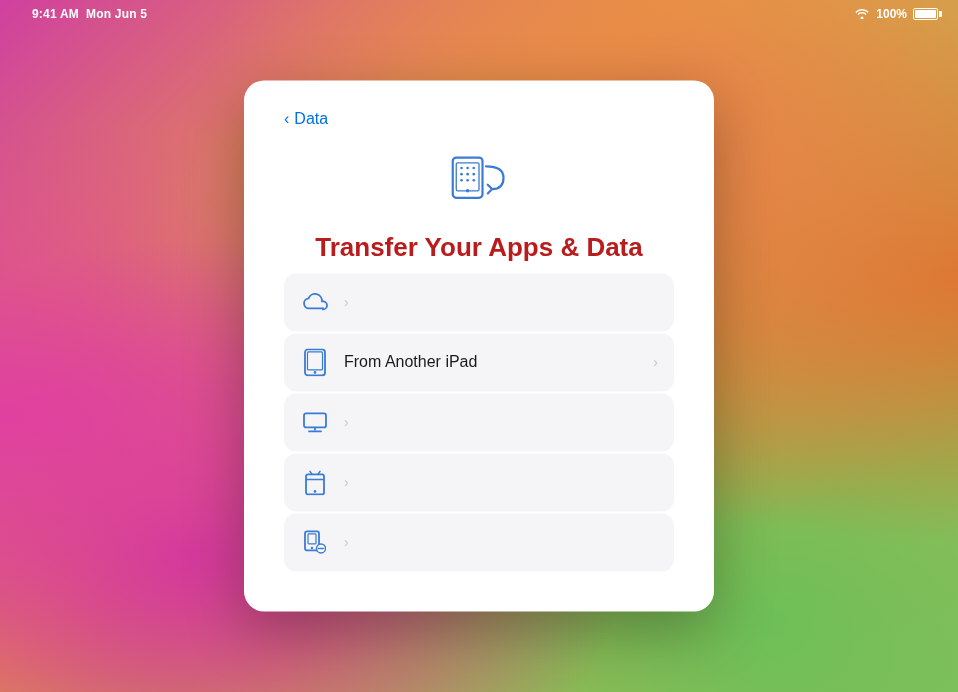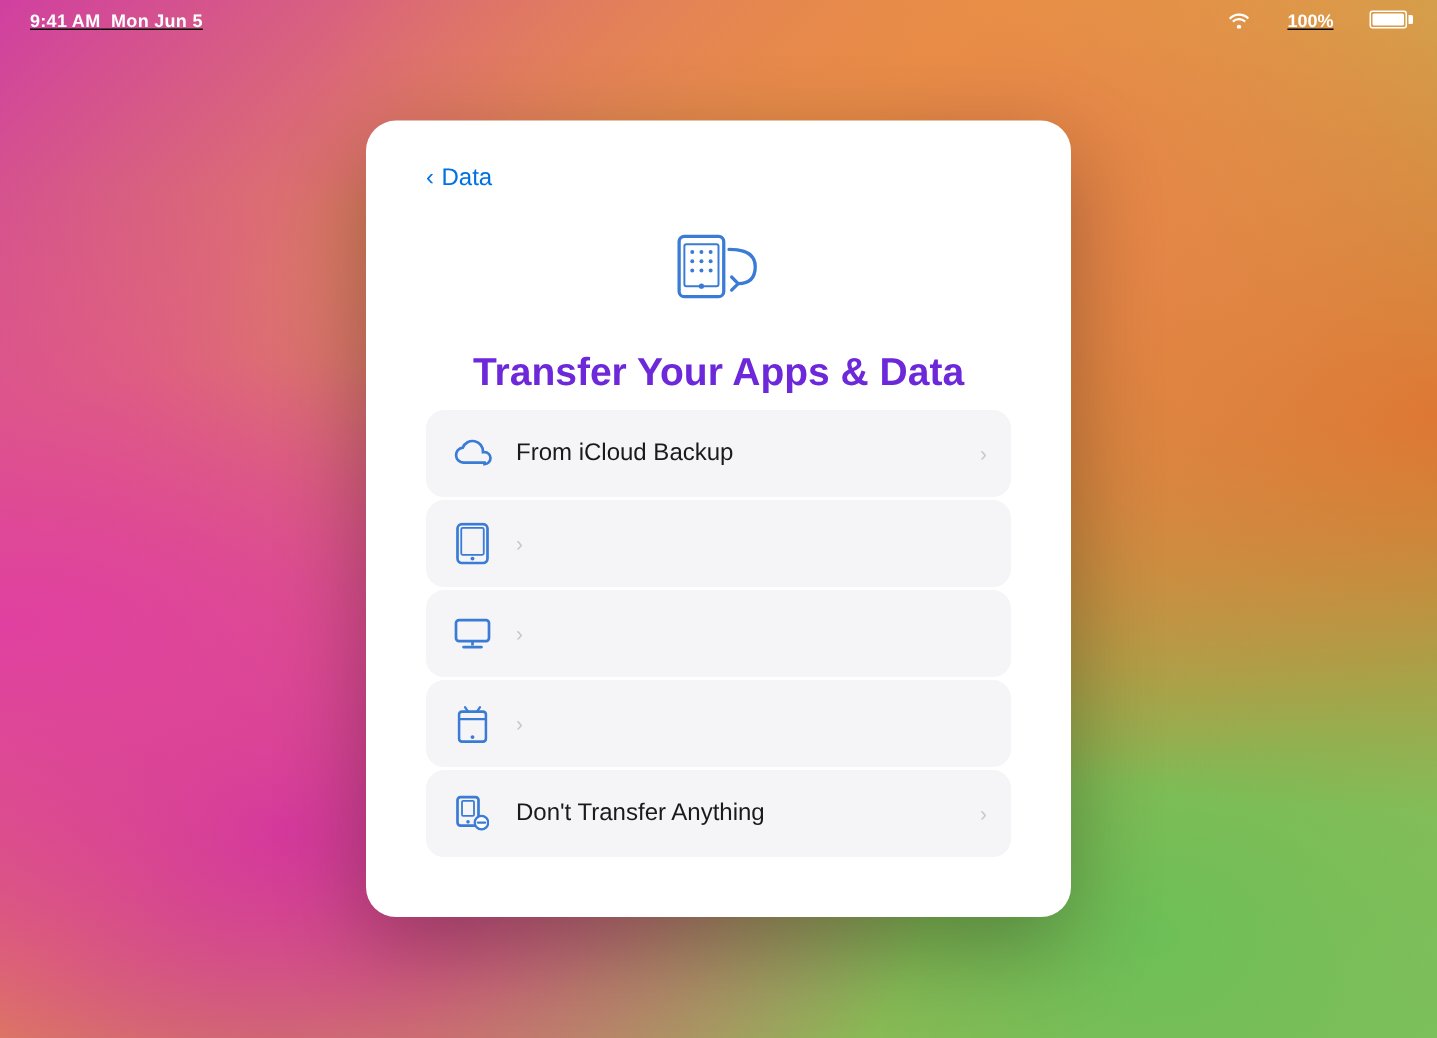--- a/index.html
+++ b/index.html
@@ -22,42 +22,41 @@
         radial-gradient(ellipse at 100% 40%, #d9722a 0%, transparent 45%),
         radial-gradient(ellipse at 80% 90%, #6dbf57 0%, transparent 45%),
         radial-gradient(ellipse at 50% 50%, #c4a83c 0%, transparent 60%),
         linear-gradient(135deg, #d040a0 0%, #e8a040 40%, #90c060 100%);
     }
 
     
     .status-bar {
       position: absolute;
       top: 0;
-      left: 0;
+      left: 12px;
       right: 0;
       height: 28px;
       display: flex;
       align-items: center;
       justify-content: space-between;
       padding: 0 20px;
       z-index: 10;
-      text-decoration: underline;
     }
 
     .status-bar-left {
       font-size: 12px;
       font-weight: 600;
       color: #fff;
       letter-spacing: 0.2px;
     }
 
     .status-bar-right {
       display: flex;
-      align-items: flex-start;
-      gap: 24px;
+      align-items: center;
+      gap: 6px;
     }
 
     .wifi-icon {
       color: #fff;
       font-size: 12px;
     }
 
     .battery-text {
       font-size: 12px;
       font-weight: 600;
@@ -136,21 +135,21 @@
 
     .transfer-icon-svg {
       width: 70px;
       height: 70px;
     }
 
     .title {
       font-size: 26px;
       font-weight: 700;
       text-align: center;
-      color: #6d28d9;
+      color: #b91c1c;
       margin-bottom: 10px;
       line-height: 1.2;
     }
 
     .subtitle {
       font-size: 14px;
       color: #555;
       text-align: center;
       line-height: 1.5;
       margin-bottom: 24px;
@@ -256,32 +255,32 @@
 
 
   <div class="options-list">
 
     <div class="option-item">
       <div class="option-icon">
         <svg width="26" height="20" viewBox="0 0 26 20" fill="none">
           <path d="M21 16H7a5 5 0 0 1-.5-9.97A7 7 0 0 1 20 9h1a4 4 0 0 1 0 8z" fill="none" stroke="#3a7bd5" stroke-width="1.8"></path>
         </svg>
       </div>
-      <span class="option-label">From iCloud Backup</span>
       <span class="option-chevron">›</span>
     </div>
 
     <div class="option-item">
       <div class="option-icon">
         <svg width="22" height="28" viewBox="0 0 22 28" fill="none">
           <rect x="1" y="1" width="20" height="26" rx="3" fill="none" stroke="#3a7bd5" stroke-width="1.8"></rect>
           <rect x="3.5" y="3.5" width="15" height="18" rx="1" fill="none" stroke="#3a7bd5" stroke-width="1.2"></rect>
           <circle cx="11" cy="24" r="1.3" fill="#3a7bd5"></circle>
         </svg>
       </div>
+      <span class="option-label">From Another iPad</span>
       <span class="option-chevron">›</span>
     </div>
 
     <div class="option-item">
       <div class="option-icon">
         <svg width="28" height="22" viewBox="0 0 28 22" fill="none">
           <rect x="3" y="2" width="22" height="14" rx="2" fill="none" stroke="#3a7bd5" stroke-width="1.8"></rect>
           <line x1="14" y1="16" x2="14" y2="19" stroke="#3a7bd5" stroke-width="1.8"></line>
           <line x1="8" y1="20" x2="20" y2="20" stroke="#3a7bd5" stroke-width="1.8" stroke-linecap="round"></line>
         </svg>
@@ -305,18 +304,17 @@
     <div class="option-item">
       <div class="option-icon">
         <svg width="22" height="26" viewBox="0 0 22 26" fill="none">
           <rect x="1" y="2" width="14" height="19" rx="2" fill="none" stroke="#3a7bd5" stroke-width="1.8"></rect>
           <rect x="4" y="4.5" width="8" height="10" rx="0.8" fill="none" stroke="#3a7bd5" stroke-width="1.2"></rect>
           <circle cx="8" cy="18.5" r="1.2" fill="#3a7bd5"></circle>
           <circle cx="17" cy="19" r="4.5" fill="white" stroke="#3a7bd5" stroke-width="1.5"></circle>
           <line x1="14.5" y1="19" x2="19.5" y2="19" stroke="#3a7bd5" stroke-width="1.5" stroke-linecap="round"></line>
         </svg>
       </div>
-      <span class="option-label">Don't Transfer Anything</span>
       <span class="option-chevron">›</span>
     </div>
 
   </div>
 </div>
 
 </body></html>

